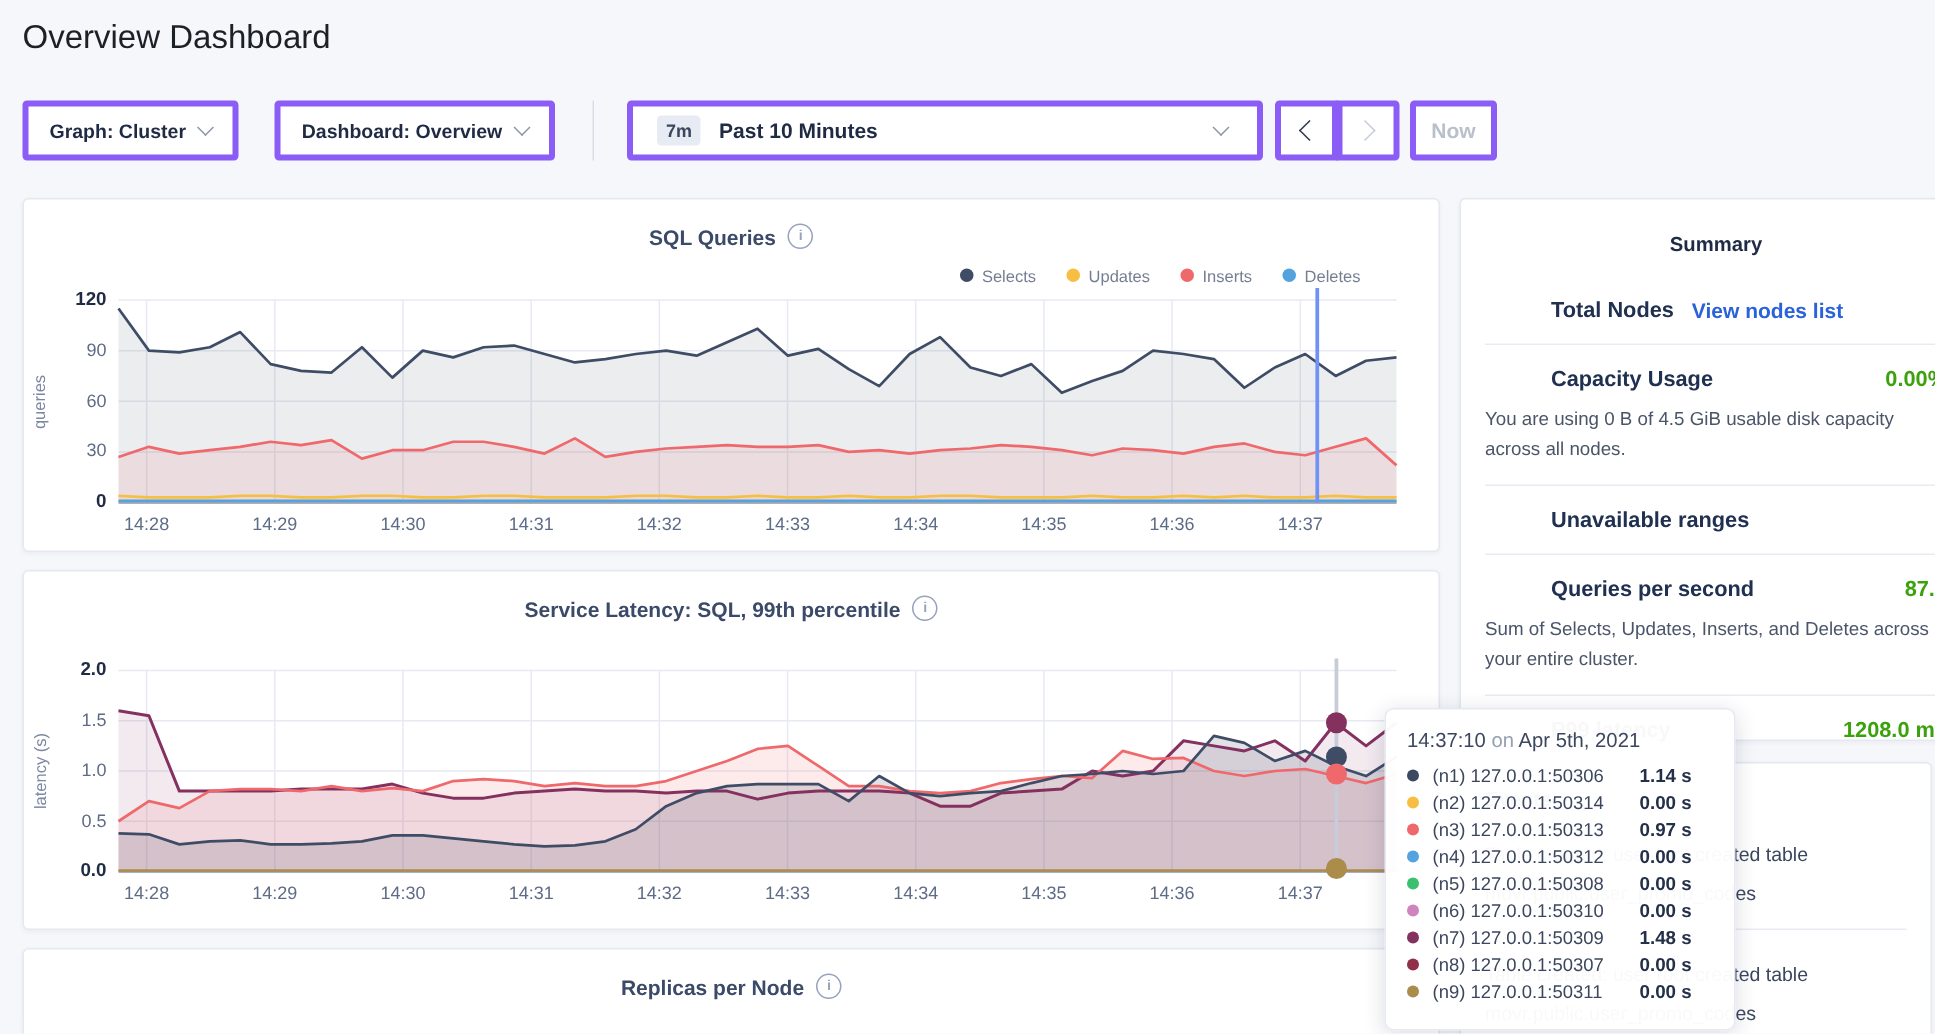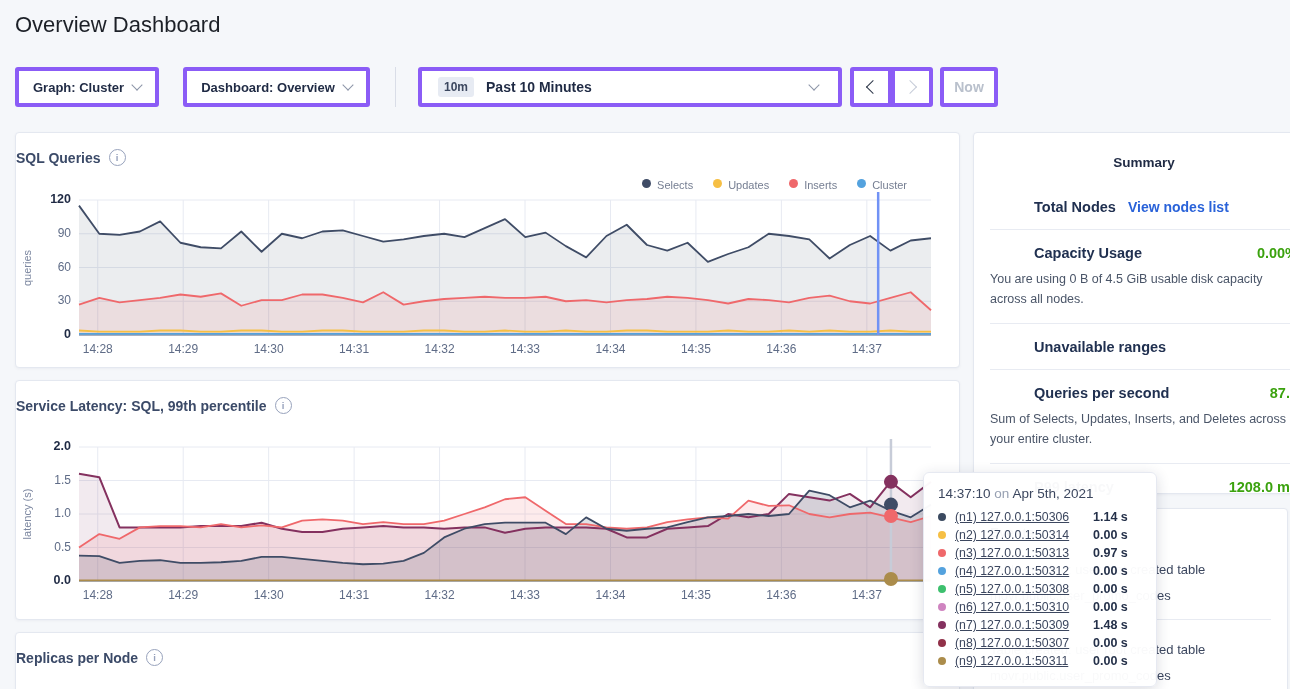--- a/index.html
+++ b/index.html
@@ -25,21 +25,21 @@
   #nav-next .chev{width:9px;height:9px;transform:rotate(-45deg);border-color:#c6ccd8;margin:0 4px 0 0;}
   #btn-now{left:940px;width:58px;color:#b9c0cc;font-size:14px;cursor:default;}
   
   .card{position:absolute;background:#fff;border:1px solid #e4e8f0;border-radius:4px;
         box-shadow:0 1px 3px rgba(55,65,95,.05);box-sizing:border-box;}
   #card-sql{left:15px;top:132px;width:945px;height:236px;}
   #card-latency{left:15px;top:380px;width:945px;height:240px;}
   #card-replicas{left:15px;top:632px;width:945px;height:140px;}
   #card-summary{left:973px;top:132px;width:342px;height:362px;}
   #card-events{left:973px;top:508px;width:315px;height:240px;}
-  .chart-title{display:flex;align-items:center;gap:8px;margin-top:16px;
+  .chart-title{display:flex;align-items:center;justify-content:center;gap:8px;margin-top:16px;
                font-weight:700;font-size:14px;color:#3b4a68;}
   .info-icon{width:15px;height:15px;border:1.5px solid #97a2bc;border-radius:50%;color:#97a2bc;
              font-size:9.5px;font-weight:700;display:flex;align-items:center;justify-content:center;font-style:normal;}
   .legend{position:absolute;top:46px;right:52px;display:flex;gap:20px;align-items:center;}
   .leg-item{display:flex;gap:6px;cursor:pointer;}
   .leg-dot{width:9px;height:9px;border-radius:50%;display:inline-block;}
   .leg-item span:last-child{font-size:11px;color:#757e92;}
   .plot{position:absolute;left:63px;width:852px;}
   #plot-sql{top:67px;height:135px;}
   #plot-latency{top:66px;height:134px;}
@@ -65,39 +65,39 @@
   .ev-item + .ev-item{border-top:1px solid #e8ebf2;}
   .ev-line{font-size:13px;color:#3c475f;line-height:26px;white-space:nowrap;overflow:hidden;}
   
   .tooltip{position:absolute;left:923px;top:472px;width:234px;height:215px;background:rgba(255,255,255,0.97);
            border:1px solid #e6e9f1;border-radius:6px;box-shadow:0 3px 14px rgba(30,40,70,.16);
            z-index:50;padding:13px 14px;box-sizing:border-box;}
   .tt-header{font-size:13.5px;color:#3c475f;margin-bottom:7px;}
   .tt-header .conj{color:#97a0b2;}
   .tt-row{display:flex;align-items:center;height:18px;}
   .tt-dot{width:8px;height:8px;border-radius:50%;margin-right:9px;flex:none;}
-  .tt-label{font-size:12.3px;color:#3c475f;width:138px;flex:none;text-decoration:underline;}
+  .tt-label{font-size:12.3px;color:#3c475f;width:138px;flex:none;}
   .tt-value{font-size:12.5px;font-weight:700;color:#243049;}
 </style>
 </head>
 <body>
 
 <h1 class="page-title">Overview Dashboard</h1>
 
 <button class="btn" id="dd-graph">
   <span>Graph: Cluster</span>
   <span class="chev"></span>
 </button>
 <button class="btn" id="dd-dashboard">
   <span>Dashboard: Overview</span>
   <span class="chev"></span>
 </button>
 <div class="tb-divider"></div>
 <button class="btn" id="timepicker">
-  <span class="range-badge">10m</span>
+  <span class="range-badge">7m</span>
   <span class="range-label">Past 10 Minutes</span>
   <span class="chev"></span>
 </button>
 <button class="btn" id="nav-prev">
   <span class="chev"></span>
 </button>
 <button class="btn" id="nav-next">
   <span class="chev"></span>
 </button>
 <button class="btn" id="btn-now">
@@ -117,21 +117,21 @@
       <span class="leg-item">
         <span class="leg-dot" style="background: rgb(246, 191, 68);"></span>
         <span>Updates</span>
       </span>
       <span class="leg-item">
         <span class="leg-dot" style="background: rgb(239, 104, 107);"></span>
         <span>Inserts</span>
       </span>
       <span class="leg-item">
         <span class="leg-dot" style="background: rgb(84, 162, 222);"></span>
-        <span>Cluster</span>
+        <span>Deletes</span>
       </span>
     </div>
   <div class="plot" id="plot-sql"><div class="xtick" style="left: -7.256px; top: 142px;">14:28</div><div class="xtick" style="left: 78.1996px; top: 142px;">14:29</div><div class="xtick" style="left: 163.655px; top: 142px;">14:30</div><div class="xtick" style="left: 249.111px; top: 142px;">14:31</div><div class="xtick" style="left: 334.566px; top: 142px;">14:32</div><div class="xtick" style="left: 420.022px; top: 142px;">14:33</div><div class="xtick" style="left: 505.478px; top: 142px;">14:34</div><div class="xtick" style="left: 590.933px; top: 142px;">14:35</div><div class="xtick" style="left: 676.389px; top: 142px;">14:36</div><div class="xtick" style="left: 761.844px; top: 142px;">14:37</div><div class="ytick bold" style="top: 127px;">0</div><div class="ytick" style="top: 93.25px;">30</div><div class="ytick" style="top: 59.5px;">60</div><div class="ytick" style="top: 25.75px;">90</div><div class="ytick bold" style="top: -8px;">120</div><svg width="852" height="135" style="overflow: visible;">
         <line x1="18.744" y1="0" x2="18.744" y2="135" stroke="#e7eaf2" stroke-width="1"></line>
         <line x1="104.19959999999999" y1="0" x2="104.19959999999999" y2="135" stroke="#e7eaf2" stroke-width="1"></line>
         <line x1="189.65519999999998" y1="0" x2="189.65519999999998" y2="135" stroke="#e7eaf2" stroke-width="1"></line>
         <line x1="275.11080000000004" y1="0" x2="275.11080000000004" y2="135" stroke="#e7eaf2" stroke-width="1"></line>
         <line x1="360.56640000000004" y1="0" x2="360.56640000000004" y2="135" stroke="#e7eaf2" stroke-width="1"></line>
         <line x1="446.02200000000005" y1="0" x2="446.02200000000005" y2="135" stroke="#e7eaf2" stroke-width="1"></line>
         <line x1="531.4776" y1="0" x2="531.4776" y2="135" stroke="#e7eaf2" stroke-width="1"></line>

